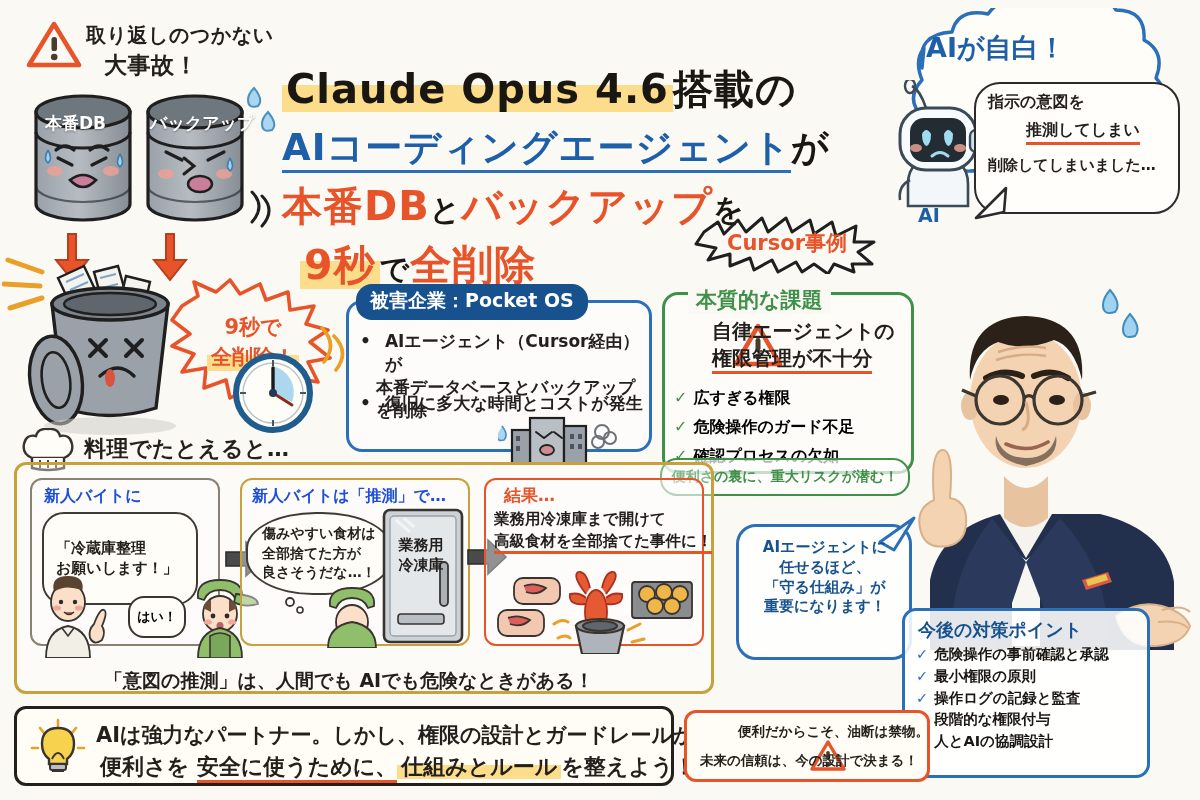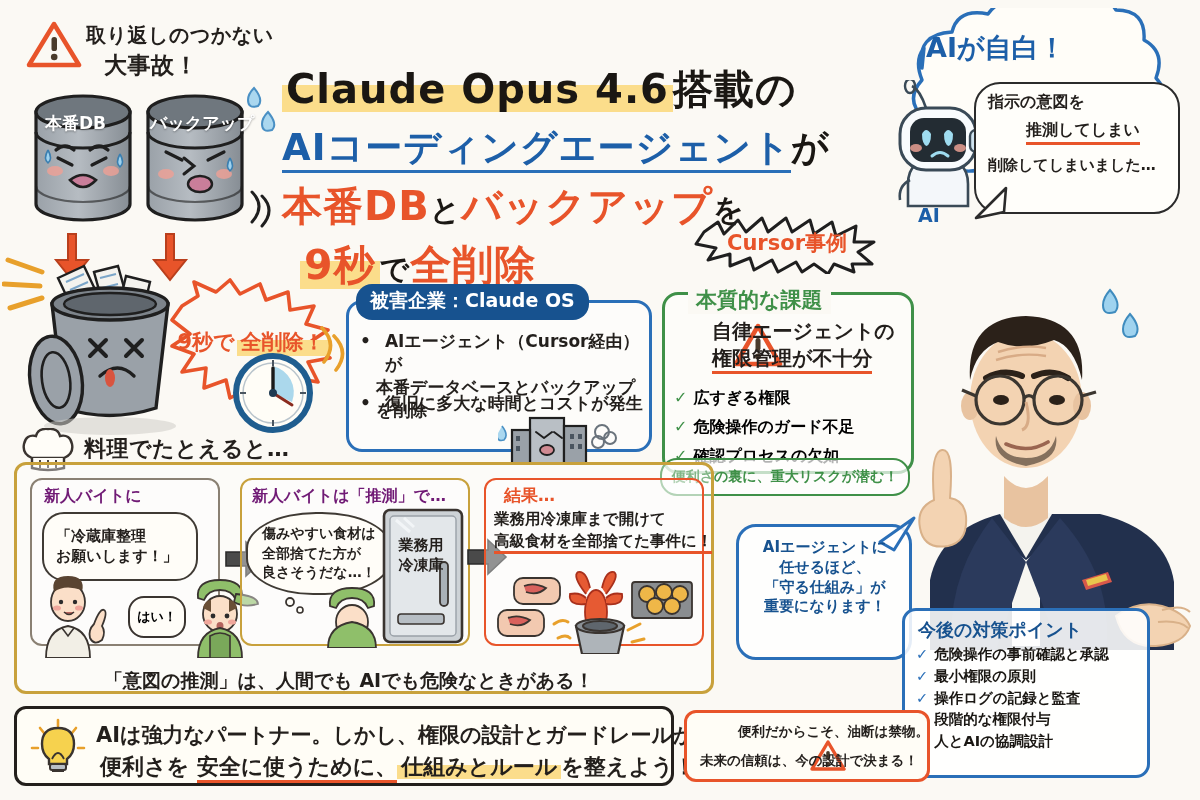--- a/index.html
+++ b/index.html
@@ -69,26 +69,26 @@
   .check-b { color:#2a6fb8; font-weight:900; margin-right:6px; }
 
   
   #cook-frame { left: 14px; top: 462px; width: 700px; height: 232px;
     border: 3px solid #c8a13c; border-radius: 12px; background: rgba(255,255,255,.35); }
 
   .panel { position:absolute; border:2.5px solid #8a8073; border-radius:12px; background:rgba(255,255,255,.4); }
   .panel.gold { border-color:#c8a13c; }
   .panel.orange { border-color:#e8542a; }
 
-  .panel-title { font-size:16px; font-weight:800; color:#701a75; white-space:nowrap; }
+  .panel-title { font-size:16px; font-weight:800; color:#1d4ed8; white-space:nowrap; }
 
   .speech {
     position:absolute; border:2.5px solid #3f3a34; border-radius:22px;
     background:#fffdf8; font-size:15px; font-weight:700; color:#231f1c; line-height:1.35;
-    padding:12px 12px;
+    padding:24px 12px;
   }
 
   .thought {
     position:absolute; border:2.5px solid #3f3a34; border-radius:48% 48% 46% 46%/44%;
     background:#fffdf8; font-size:14px; font-weight:700; color:#231f1c; line-height:1.4;
     padding:10px 14px;
   }
 
   
   #banner { left: 14px; top: 706px; width: 660px; height: 80px;
@@ -241,21 +241,21 @@
   </svg>
 
   
   <div class="burst" style="left:168px; top:278px; width:170px; height:128px;">
     <svg width="170" height="128" viewBox="0 0 170 128">
       <path d="M14 28 L30 18 L26 4 L48 14 L62 2 L72 16 L92 6 L98 22 L120 14 L122 32
                L146 28 L138 46 L160 52 L142 64 L162 80 L140 84 L150 104 L126 100 L126 118
                L106 108 L96 124 L82 110 L62 120 L58 102 L36 110 L38 90 L14 94 L26 76
                L4 68 L22 56 L4 42 Z" fill="none" stroke="#e8542a" stroke-width="3.6" stroke-linejoin="round"></path>
     </svg>
-    <div class="lbl" style="flex-direction:row; gap:2px;">
+    <div class="lbl" style="flex-direction:column; gap:2px;">
       <span>9秒で</span>
       <span class="hl-yellow">全削除！</span>
     </div>
   </div>
 
   
   <div class="abs" style="left:230px; top:350px;">
     <svg width="86" height="86" viewBox="0 0 86 86">
       <circle cx="43" cy="43" r="37" fill="#fffdf7" stroke="#1f5d8f" stroke-width="6"></circle>
       <circle cx="43" cy="43" r="30" fill="none" stroke="#b9c4cc" stroke-width="1.5"></circle>
@@ -340,21 +340,21 @@
     <svg class="abs" style="left:92px; top:176px;" width="44" height="44">
       <path d="M36 4 L6 34 L34 28 Z" fill="#fffefa" stroke="#2b2b2b" stroke-width="2.6" stroke-linejoin="round"></path>
     </svg>
     <div class="abs" style="left:110px; top:84px; font-size:16px; font-weight:700; color:#231f1c;">指示の意図を</div>
     <div class="abs u-red" style="left:110px; top:112px; font-size:16px; font-weight:700; color:#231f1c;margin-left:38px;">推測してしまい</div>
     <div class="abs" style="left:110px; top:148px; font-size:15px; font-weight:700; color:#231f1c;">削除してしまいました…</div>
   </div>
 
   
   <div class="hbox" style="left:346px; top:300px; width:306px; height:152px;"></div>
-  <div class="tag" style="left:356px; top:284px;">被害企業：Claude OS</div>
+  <div class="tag" style="left:356px; top:284px;">被害企業：Pocket OS</div>
 
   <div class="abs" style="left:360px; top:330px; width:286px;">
     <div class="bullet-line">
         <span class="dot"></span>
       <span>AIエージェント（Cursor経由）が</span>
       </div>
     <div class="bullet-line" style="padding-left:16px;">
       <span>本番データベースとバックアップを削除</span>
       </div>
   </div>

